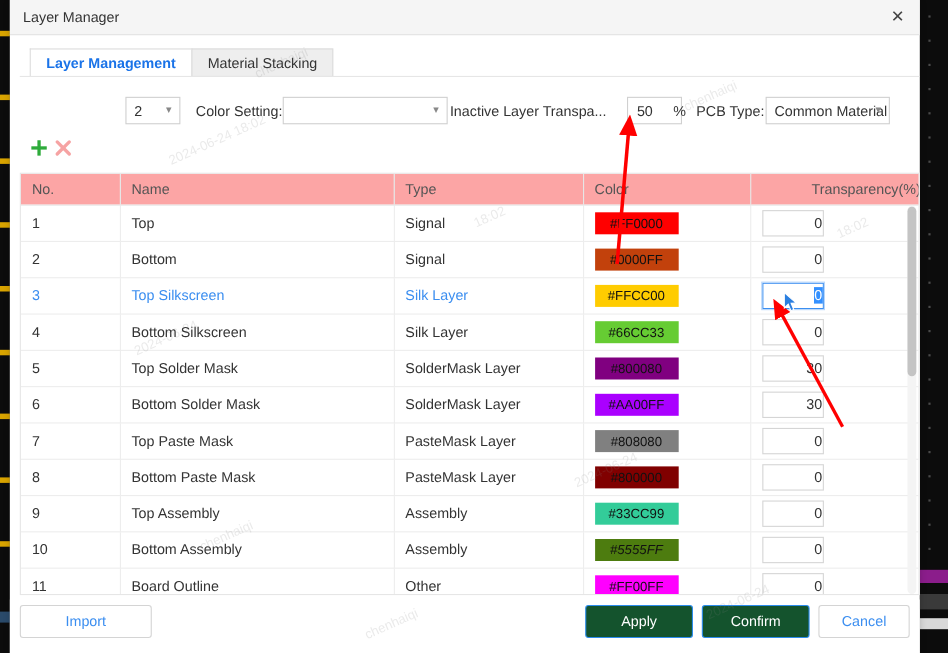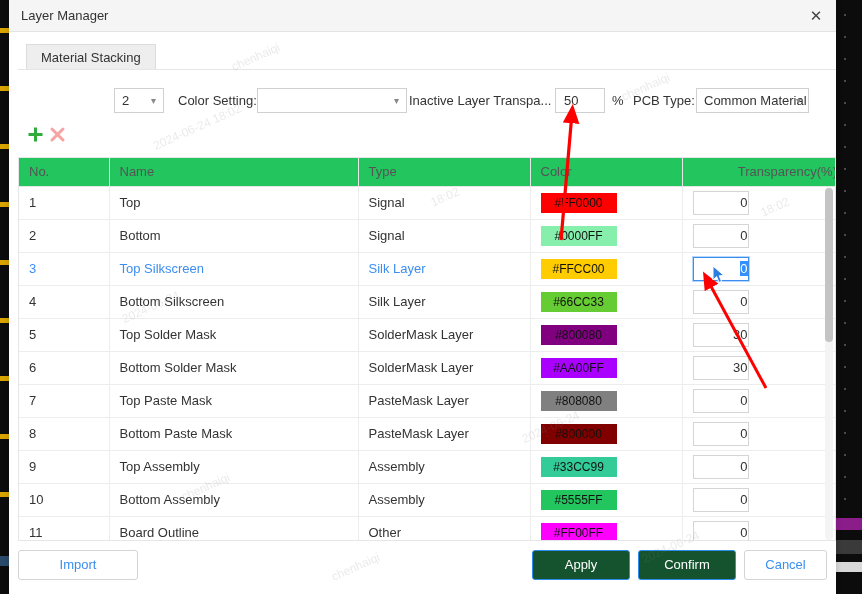--- a/index.html
+++ b/index.html
@@ -145,20 +145,21 @@
   }
   .num-input {
     position: absolute;
     height: 25px;
     border: 1px solid #d0d0d0;
     background: #ffffff;
     font-size: 13px;
     color: #333333;
     line-height: 23px;
     padding-left: 8px;
+    margin-left: 15px;
   }
 
   
   .iconrow { position: absolute; left: 0; top: 126px; }
   .plus-icon, .x-icon {
     position: absolute;
     width: 17px; height: 17px;
     cursor: pointer;
   }
   .plus-icon { left: 18px; top: 0; }
@@ -172,21 +173,21 @@
     border: 1px solid #e6e6e6;
     background: #ffffff;
     overflow: hidden;
   }
   table.layers {
     width: 818px;
     border-collapse: collapse;
     table-layout: fixed;
   }
   table.layers th {
-    background: #22c55e;
+    background: #fca5a5;
     font-size: 13px;
     font-weight: normal;
     color: #555555;
     text-align: left;
     height: 28px;
     padding: 0 0 0 10px;
     border-bottom: 1px solid #e6e6e6;
     border-right: 1px solid #e6e6e6;
   }
   table.layers td {
@@ -361,20 +362,21 @@
 
   <div class="dialog">
 
     <div class="titlebar">
       <div class="title">Layer Manager</div>
       <div class="close-btn">✕</div>
     </div>
 
     <div class="tabs-rule"></div>
     <div class="tabs">
+      <div class="tab active">Layer Management</div>
       <div class="tab inactive">Material Stacking</div>
     </div>
 
     <div class="settings">
       <div class="select-box" style="left:105px;top:0;width:50px">
         <span>2</span>
         <span class="caret">▾</span>
       </div>
 
       <div class="fld-label" style="left:169px;top:0">Color Setting:</div>
@@ -429,21 +431,21 @@
               <td>Signal</td>
               <td><span class="swatch" style="background: rgb(255, 0, 0);">#FF0000</span></td>
               <td>
                 <div class="cell-input">0</div>
               </td>
             </tr>
             <tr>
               <td>2</td>
               <td>Bottom</td>
               <td>Signal</td>
-              <td><span class="swatch" style="background: #86efac;">#0000FF</span></td>
+              <td><span class="swatch" style="background: #c2410c;">#0000FF</span></td>
               <td>
                 <div class="cell-input">0</div>
               </td>
             </tr>
             <tr class="selected">
               <td>3</td>
               <td>Top Silkscreen</td>
               <td>Silk Layer</td>
               <td><span class="swatch" style="background: rgb(255, 204, 0);">#FFCC00</span></td>
               <td>
@@ -501,21 +503,21 @@
               <td>Assembly</td>
               <td><span class="swatch" style="background: rgb(51, 204, 153);">#33CC99</span></td>
               <td>
                 <div class="cell-input">0</div>
               </td>
             </tr>
             <tr>
               <td>10</td>
               <td>Bottom Assembly</td>
               <td>Assembly</td>
-              <td><span class="swatch" style="background: #22c55e;">#5555FF</span></td>
+              <td><span class="swatch" style="background: #4d7c0f; font-style: italic;">#5555FF</span></td>
               <td>
                 <div class="cell-input">0</div>
               </td>
             </tr>
             <tr>
               <td>11</td>
               <td>Board Outline</td>
               <td>Other</td>
               <td><span class="swatch" style="background: rgb(255, 0, 255);">#FF00FF</span></td>
               <td>

